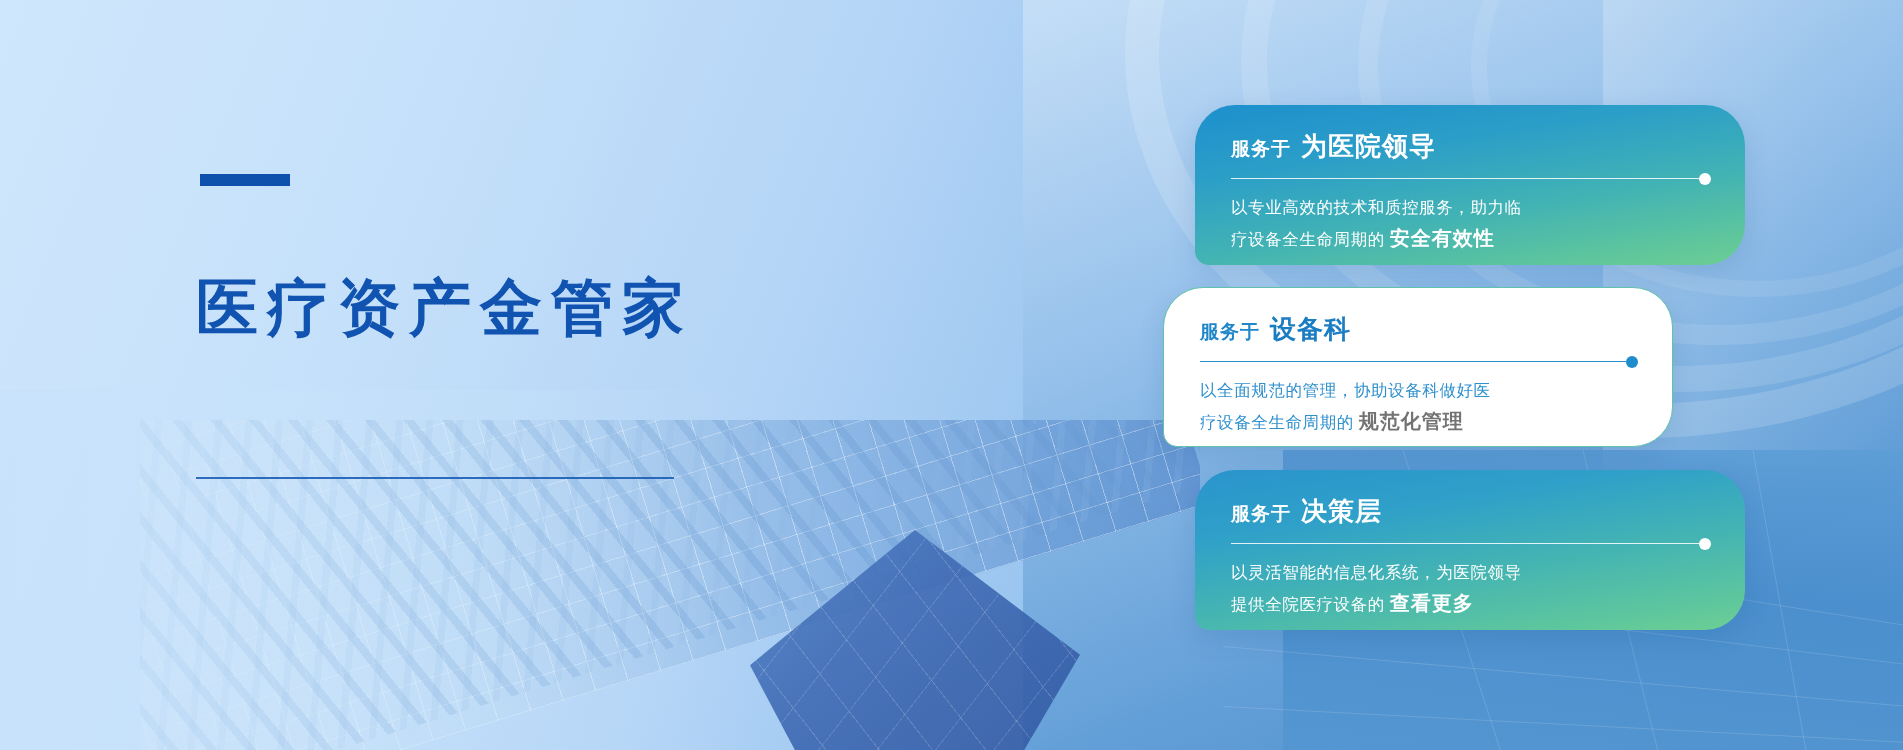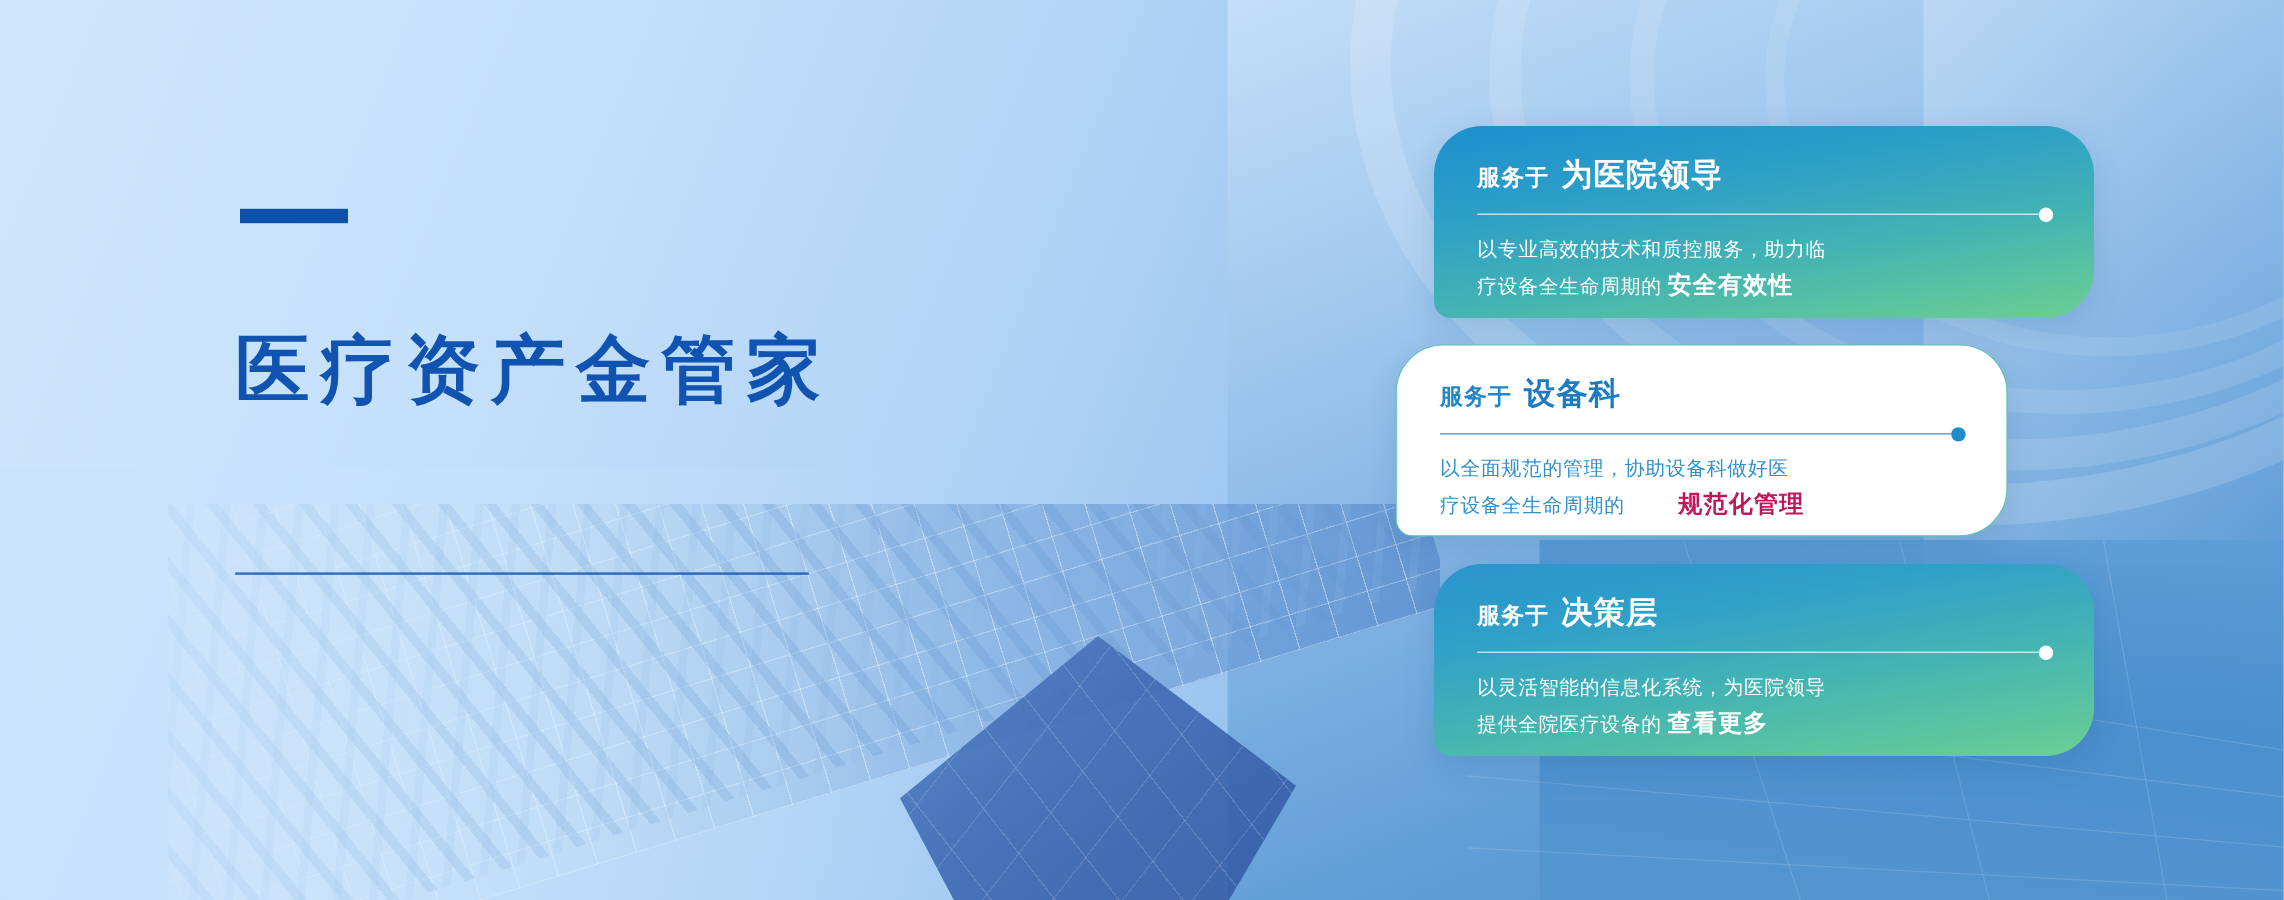--- a/index.html
+++ b/index.html
@@ -165,21 +165,21 @@
 
   .onlight{color:#ffffff;}
   .onlight .rule-line{background:rgba(255,255,255,.85);}
   .onlight .rule-dot{background:#ffffff;}
   .ondark{color:#1a7ec4;}
   .ondark .card-title .pre{color:#1f86c9;}
   .ondark .card-title .main{color:#1a7cc2;}
   .ondark .rule-line{background:#2f8fcb;}
   .ondark .rule-dot{background:#1f8ccb;}
   .ondark .card-desc{color:#2f90cd;}
-  .ondark .card-desc .strong{color:#be185d;margin-left:40px;}
+  .ondark .card-desc .strong{color:#737373;}
 </style>
 </head>
 <body>
 
 <div class="banner">
 
   <div class="bg-sky"></div>
 
   <div class="corridor">
     <div class="arc a1"></div>

